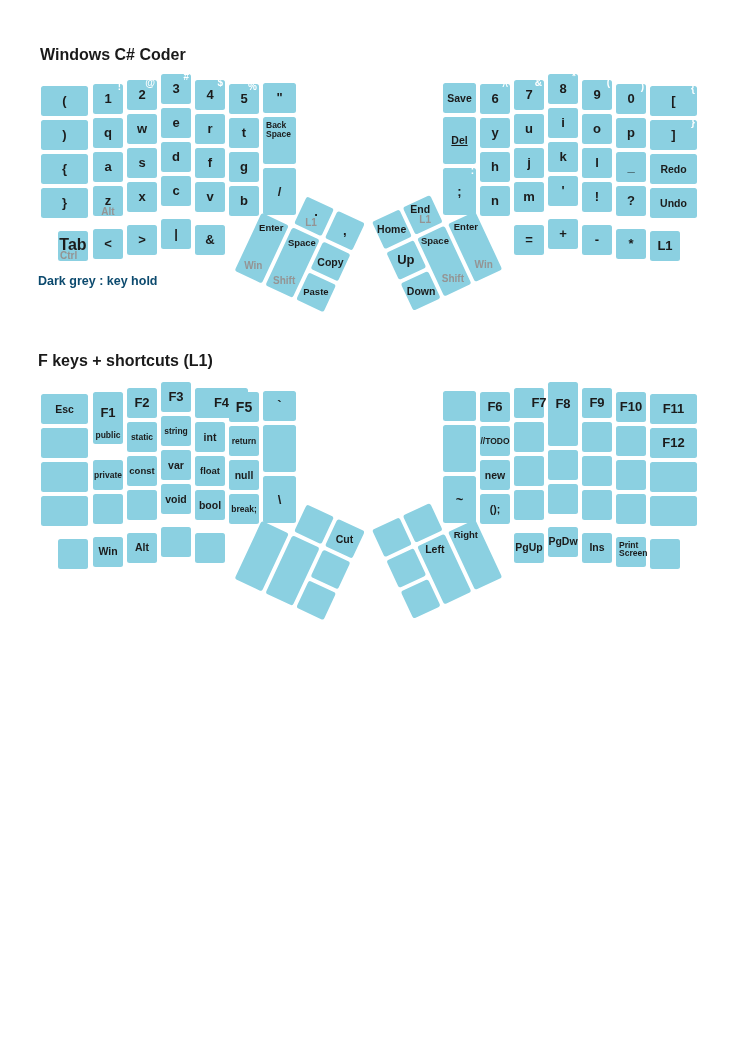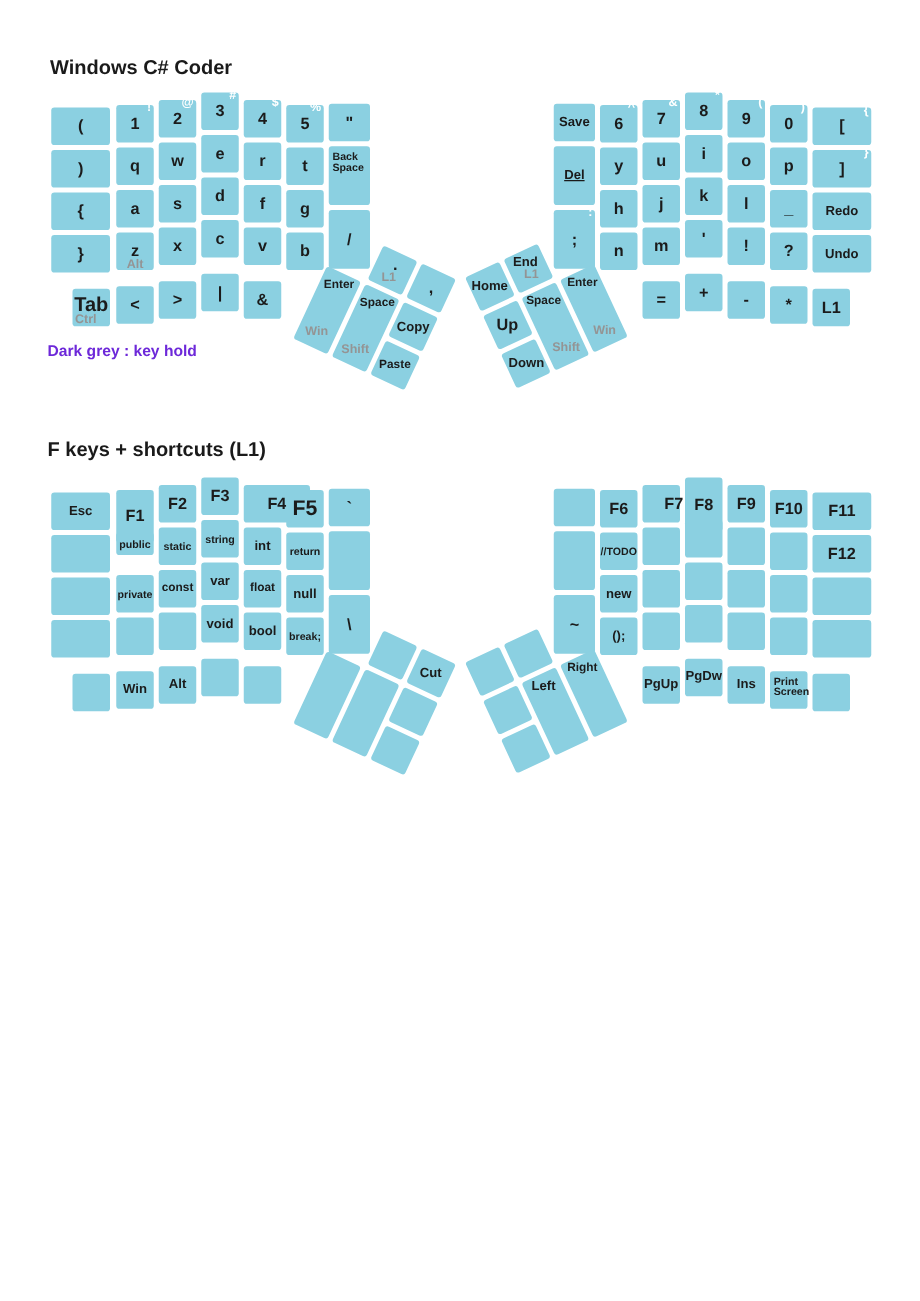--- a/index.html
+++ b/index.html
@@ -3,21 +3,21 @@
 <meta charset="utf-8">
 <style>
   html,body{margin:0;padding:0;background:#ffffff;}
   body{width:736px;height:1041px;position:relative;overflow:hidden;
        font-family:"Liberation Sans",sans-serif;}
   .canvas{position:absolute;inset:0;}
   .title{position:absolute;margin:0;font-size:16px;font-weight:bold;color:#1a1a1a;
          font-family:"Liberation Sans",sans-serif;}
   .t1{left:40px;top:46px;}
   .t2{left:38px;top:352px;}
-  .note{position:absolute;left:38px;top:274px;font-size:12.5px;font-weight:bold;color:#6d28d9;}
+  .note{position:absolute;left:38px;top:274px;font-size:12.5px;font-weight:bold;color:#0c4a6e;}
   .key{position:absolute;background:var(--key,#8bd0e1);border-radius:2.5px;box-sizing:border-box;
        display:flex;align-items:center;justify-content:center;color:#1b1b1b;font-weight:bold;
        line-height:1.02;}
   .lbl{line-height:1.02;white-space:pre-line;}
   .wrap{justify-content:flex-start;align-items:center;}
   .wrap .lbl{text-align:left;align-self:flex-start;padding:4px 0 0 3px;}
   .sup{position:absolute;top:-2px;right:2px;color:#ffffff;font-size:10px;font-weight:bold;}
   .hold{position:absolute;left:0;right:0;bottom:-1px;text-align:center;color:#949494;
         font-size:10px;font-weight:bold;}
   .hold-left{text-align:left;padding-left:2px;}
@@ -344,21 +344,21 @@
         <span class="lbl" style="font-size: 10.5px;">int</span>
       </div>
       <div class="key" style="left: 195px; top: 456px; width: 30px; height: 30px;">
         <span class="lbl" style="font-size: 9.5px;">float</span>
       </div>
       <div class="key" style="left: 195px; top: 490px; width: 30px; height: 30px;">
         <span class="lbl" style="font-size: 10.5px;">bool</span>
       </div>
       <div class="key" style="left: 195px; top: 532.5px; width: 30px; height: 30px;"></div>
       <div class="key" style="left: 229px; top: 392px; width: 30px; height: 30px;">
-        <span class="lbl" style="font-size: 17px;">F5</span>
+        <span class="lbl" style="font-size: 14px;">F5</span>
       </div>
       <div class="key" style="left: 229px; top: 426px; width: 30px; height: 30px;">
         <span class="lbl" style="font-size: 8.5px;">return</span>
       </div>
       <div class="key" style="left: 229px; top: 460px; width: 30px; height: 30px;">
         <span class="lbl" style="font-size: 10.5px;">null</span>
       </div>
       <div class="key" style="left: 229px; top: 494px; width: 30px; height: 30px;">
         <span class="lbl" style="font-size: 8.5px;">break;</span>
       </div>

